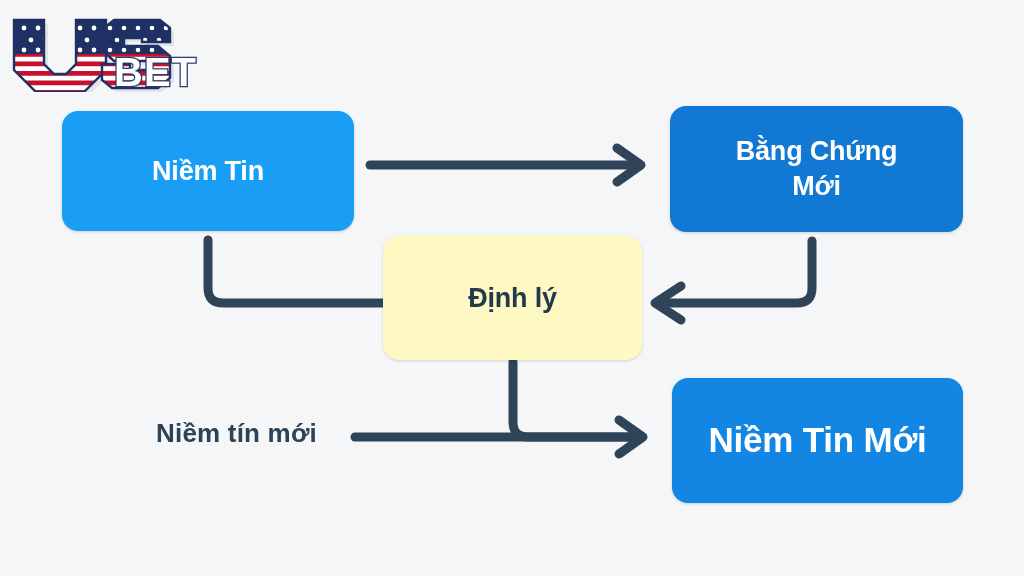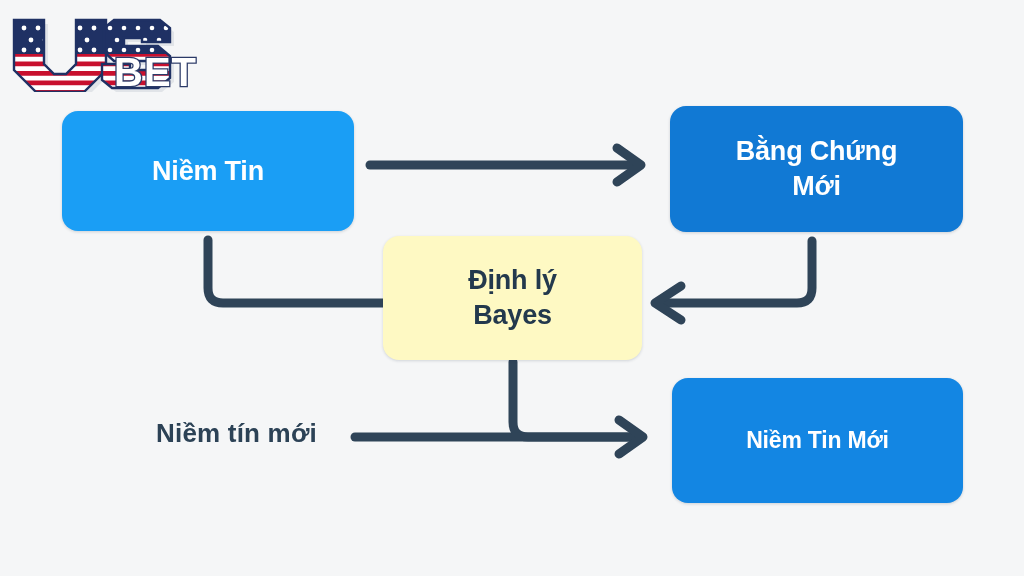--- a/index.html
+++ b/index.html
@@ -75,21 +75,21 @@
     color: #23394d;
     font-size: 27px;
     font-weight: bold;
     box-shadow: 0 1px 3px rgba(20,40,60,0.16);
   }
   #node-posterior {
     left: 672px; top: 378px;
     width: 291px; height: 125px;
     background: #1386e3;
     color: #ffffff;
-    font-size: 23px;
+    font-size: 35px;
     font-weight: bold;
     box-shadow: 0 1px 3px rgba(20,40,60,0.18);
   }
 
   
   #label-new-belief {
     position: absolute;
     left: 116px;
     top: 418px;
     color: #2c4256;
@@ -219,21 +219,20 @@
     <span class="line1">Niềm Tin</span>
   </div>
 
   <div class="node" id="node-evidence">
     <span class="line1">Bằng Chứng</span>
     <span class="line2">Mới</span>
   </div>
 
   <div class="node" id="node-bayes">
     <span class="line1">Định lý</span>
-    <span class="line2">Bayes</span>
   </div>
 
   <div class="node" id="node-posterior">
     <span class="line1">Niềm Tin Mới</span>
   </div>
 
   <div id="label-new-belief">Niềm tín mới</div>
 
 </div>
 

